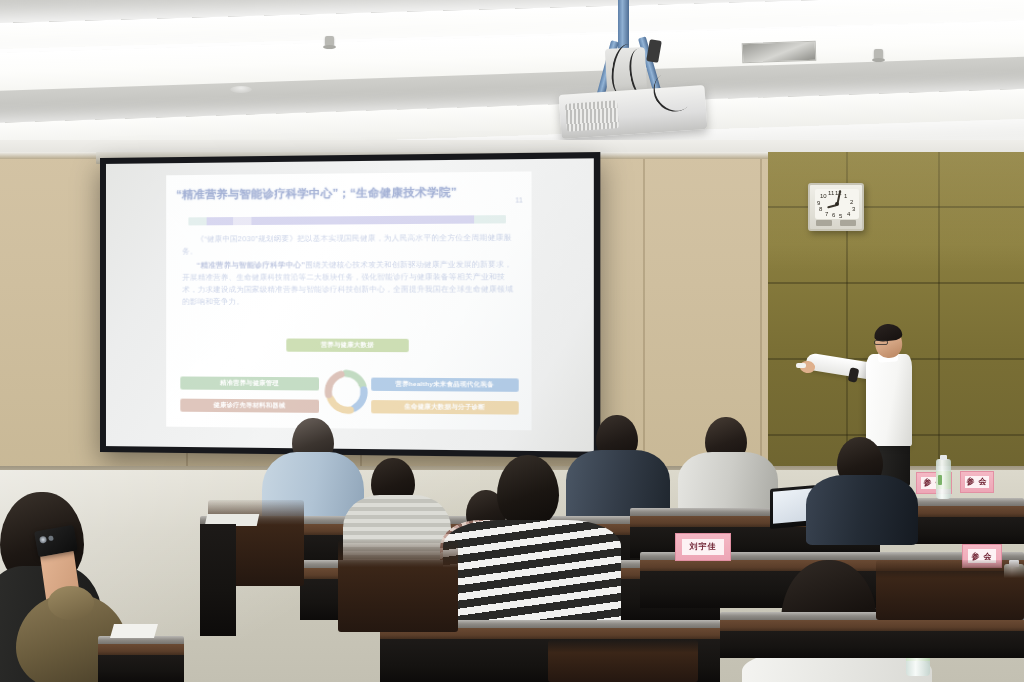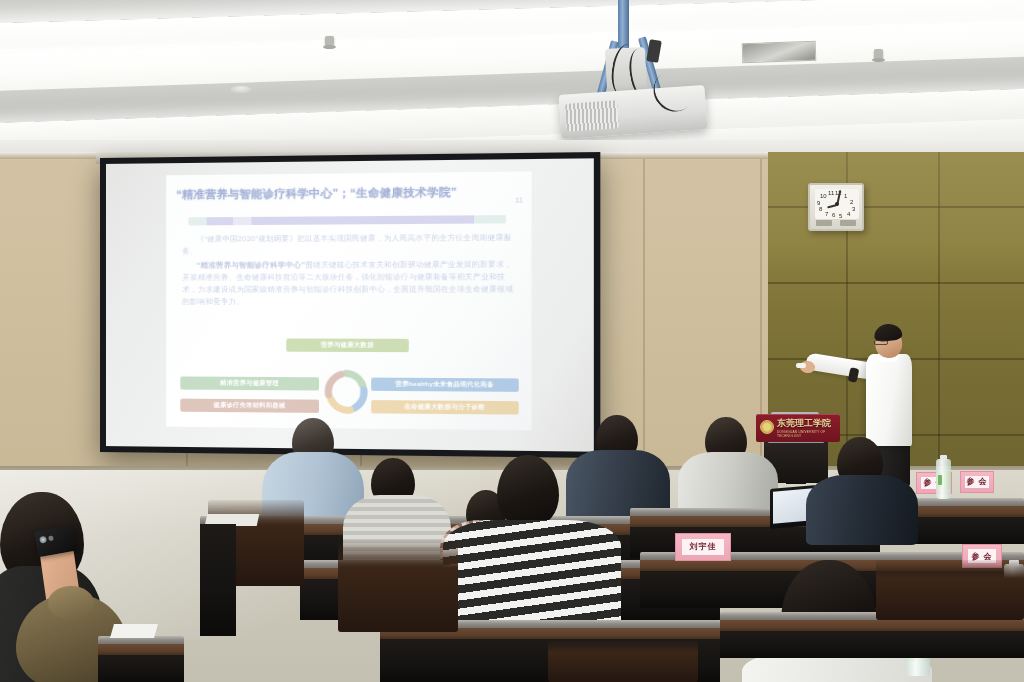--- a/index.html
+++ b/index.html
@@ -512,33 +512,20 @@
         </svg>
       </div>
 
     </div>
   </div>
 
   <div class="floor-baseboard"></div>
   <div class="floor"></div>
   <div class="floor-sheen"></div>
 
-  <div class="podium">
-    <div class="podium-leg"></div>
-    <div class="podium-body"></div>
-    <div class="podium-laptop-lid">
-      <div class="podium-laptop-scr"></div>
-    </div>
-    <div class="podium-laptop-base"></div>
-    <div class="podium-face">
-      <div class="podium-logo"></div>
-      <div class="podium-text">东莞理工学院</div>
-      <div class="podium-sub">DONGGUAN UNIVERSITY OF TECHNOLOGY</div>
-    </div>
-  </div>
 
   <div>
     <div class="spk-arm"></div>
     <div class="spk-hand"></div>
     <div class="spk-pointer"></div>
     <div class="spk-legs"></div>
     <div class="spk-body"></div>
     <div class="spk-mic"></div>
     <div class="spk-collar"></div>
     <div class="spk-head"></div>

